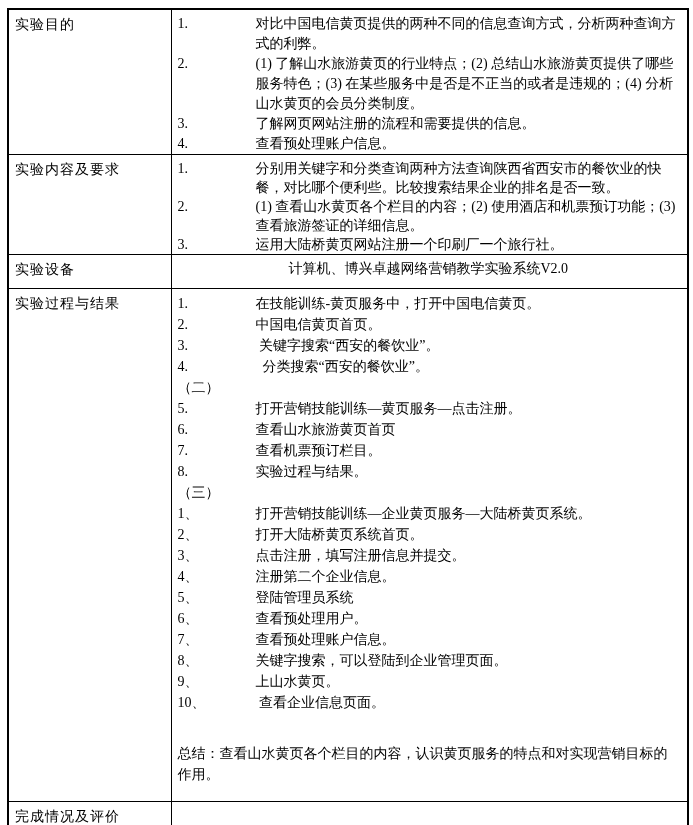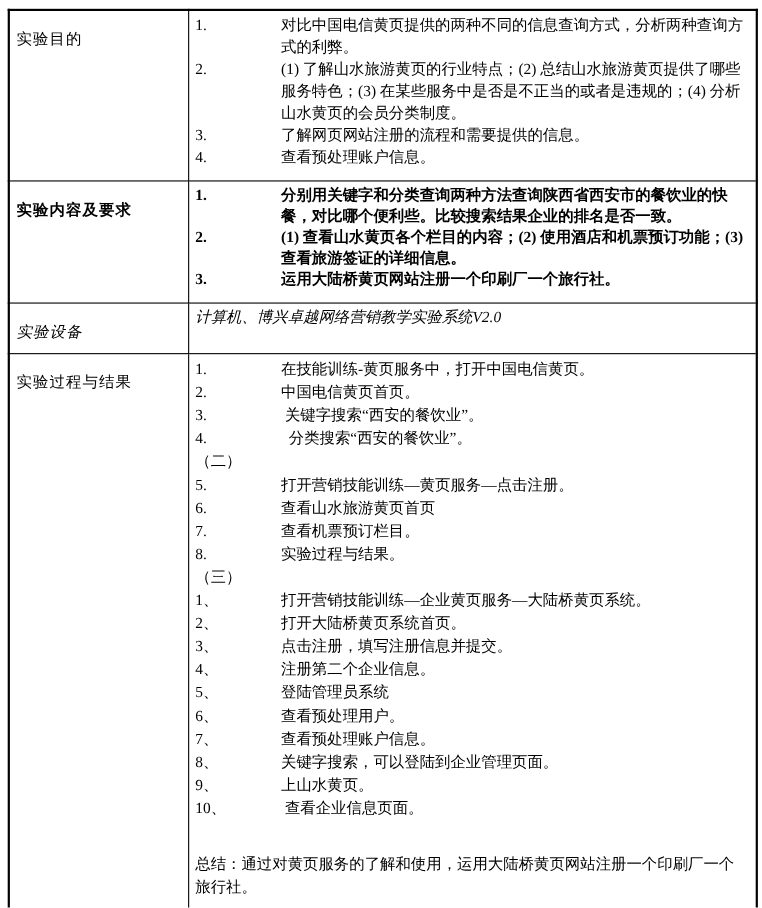--- a/index.html
+++ b/index.html
@@ -23,21 +23,21 @@
     border: 2px solid #000000;
   }
   col.c1 { width: 163px; }
   col.c2 { width: 517px; }
   td {
     border: 1px solid #000000;
     vertical-align: top;
     padding: 0;
   }
   td.label-cell {
-    padding: 18px 4px 0 6px;
+    padding: 6px 4px 0 6px;
     letter-spacing: 1px;
     line-height: 18px;
   }
   td.content-cell {
     padding: 4px 8px 0 6px;
   }
   .item {
     display: flex;
     align-items: baseline;
   }
@@ -50,25 +50,25 @@
     white-space: pre-wrap;
     margin-left: 48px;
   }
   .plain-line {
     white-space: pre-wrap;
   }
   .spacer { width: 100%; }
   
   .r1 .item, .r1 .plain-line { line-height: 20px; }
   .r2 .item, .r2 .plain-line { line-height: 19px; }
-  .r3 .plain-line { line-height: 19px; }
+  .r3 .plain-line { line-height: 19px; text-align: center; }
   .r4 .item, .r4 .plain-line { line-height: 21px; }
   td.h1 { height: 136px; }
-  td.h2 { height: 92px; font-weight: bold; }
-  td.h3 { height: 27px; font-style: italic; }
+  td.h2 { height: 92px; }
+  td.h3 { height: 27px; }
   td.h4 { height: 506px; }
   td.h5 { height: 33px; }
 </style>
 </head>
 <body>
 
 <table class="report">
   <colgroup>
       <col class="c1">
       <col class="c2">
@@ -194,21 +194,21 @@
             </div>
             <div class="item">
               <span class="marker">9、</span>
               <span class="txt">上山水黄页。</span>
             </div>
             <div class="item">
               <span class="marker">10、</span>
               <span class="txt">&nbsp;查看企业信息页面。</span>
             </div>
             <div class="spacer" style="height: 30px;"></div>
-            <div class="plain-line">总结：通过对黄页服务的了解和使用，运用大陆桥黄页网站注册一个印刷厂一个旅行社。</div>
+            <div class="plain-line">总结：查看山水黄页各个栏目的内容，认识黄页服务的特点和对实现营销目标的作用。</div>
           </div>
       </td>
     </tr>
     <tr>
       <td class="label-cell h5">完成情况及评价</td>
       <td class="content-cell h5"></td>
     </tr>
   </tbody>
 </table>
 

